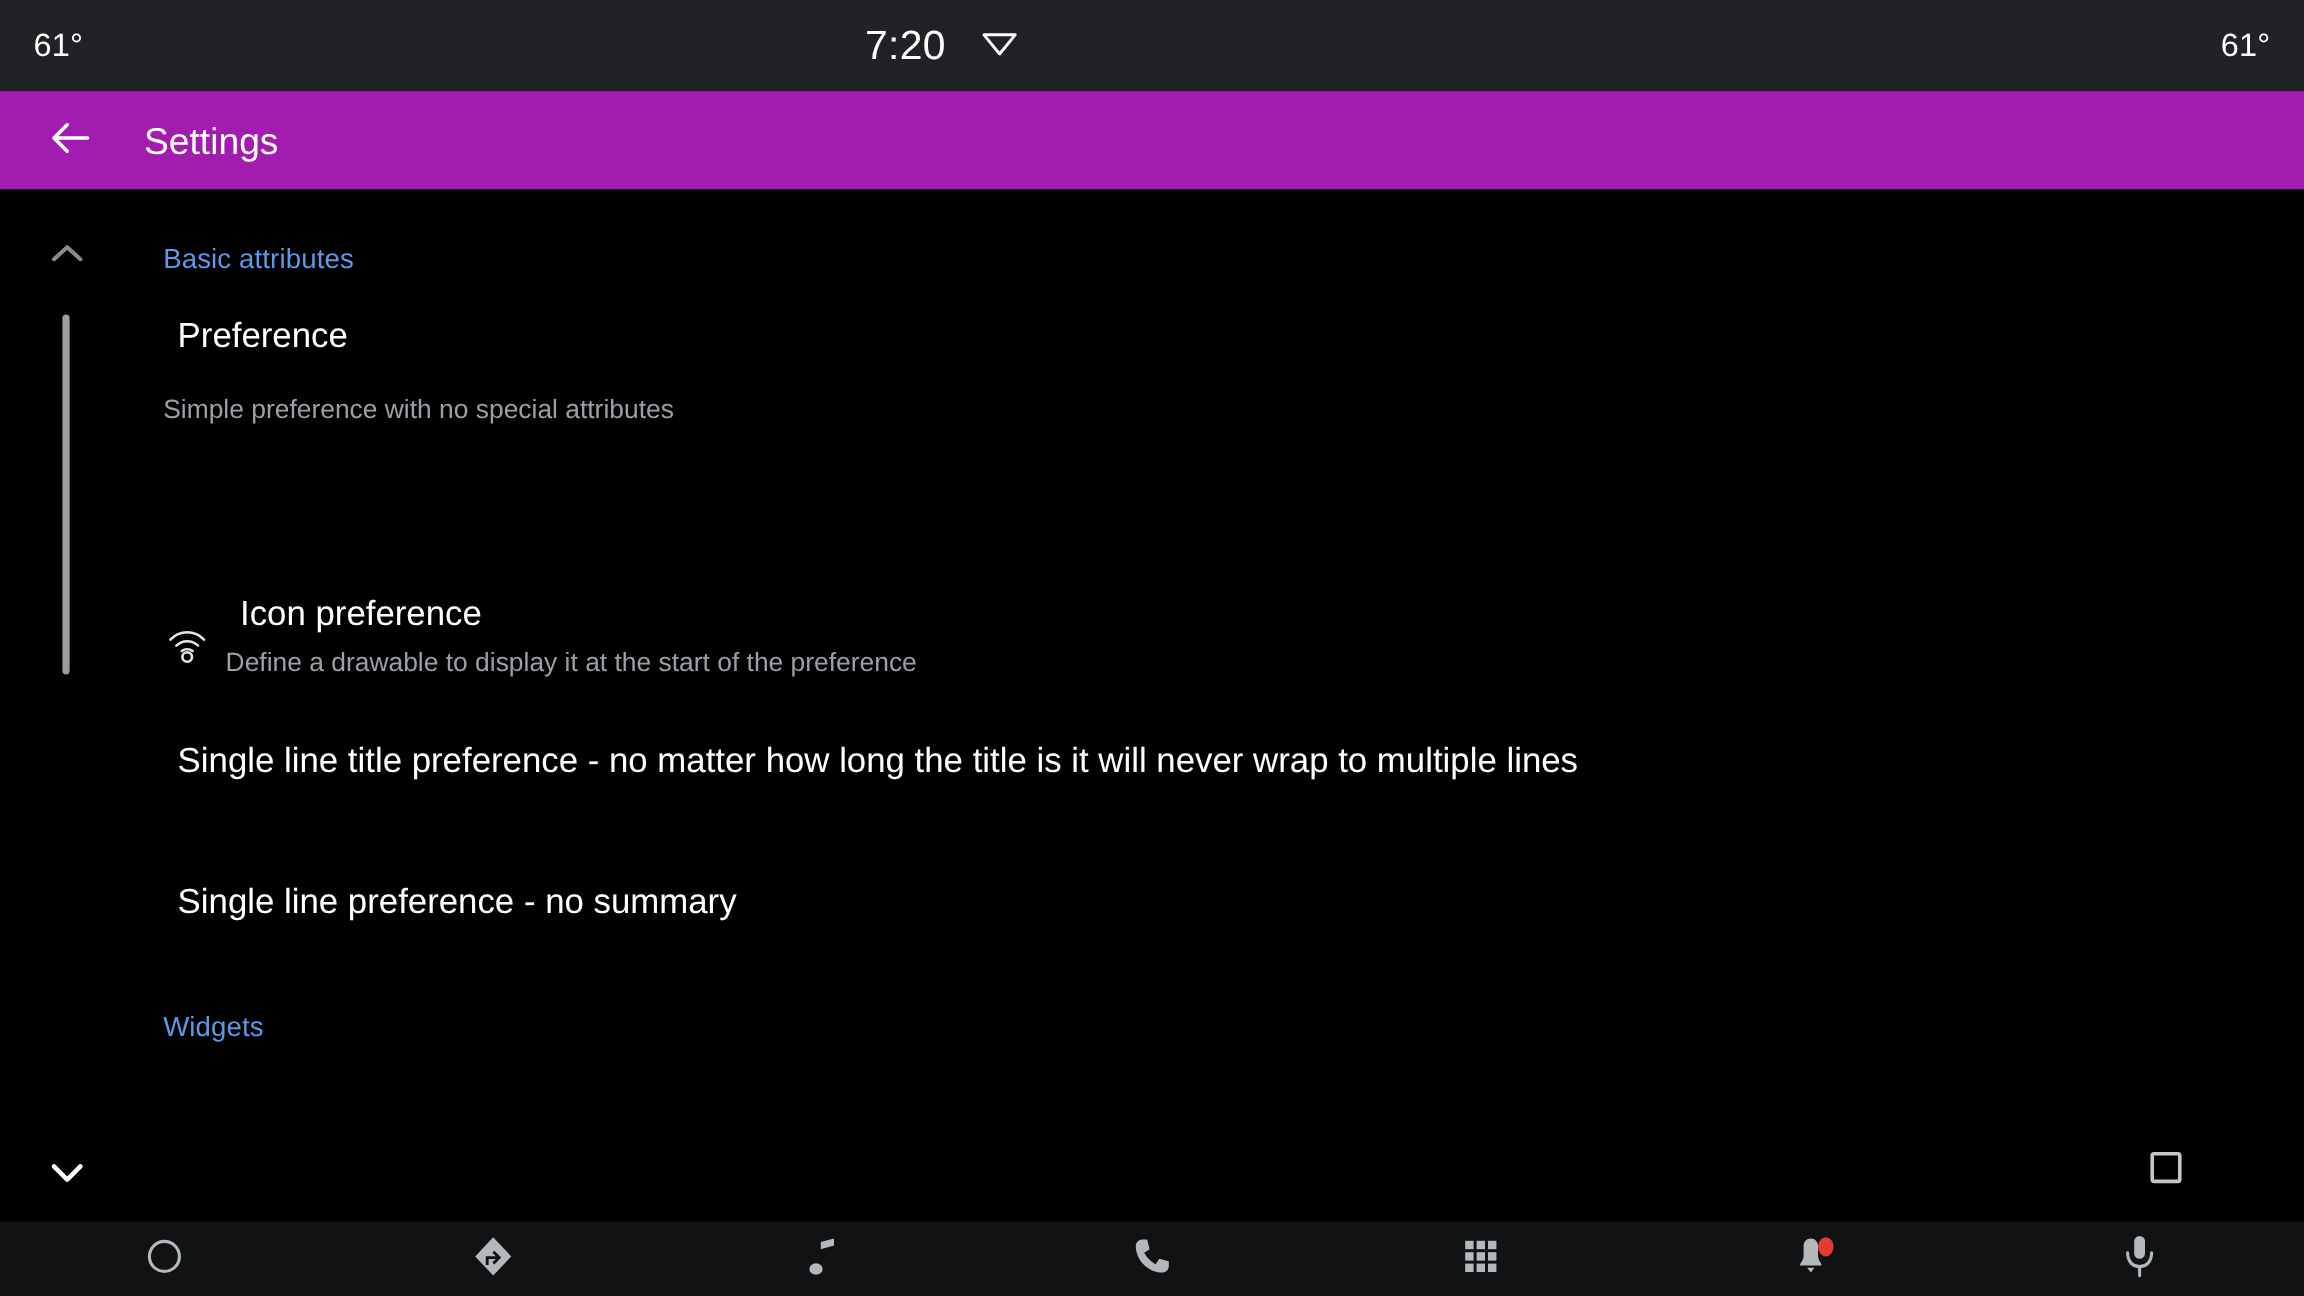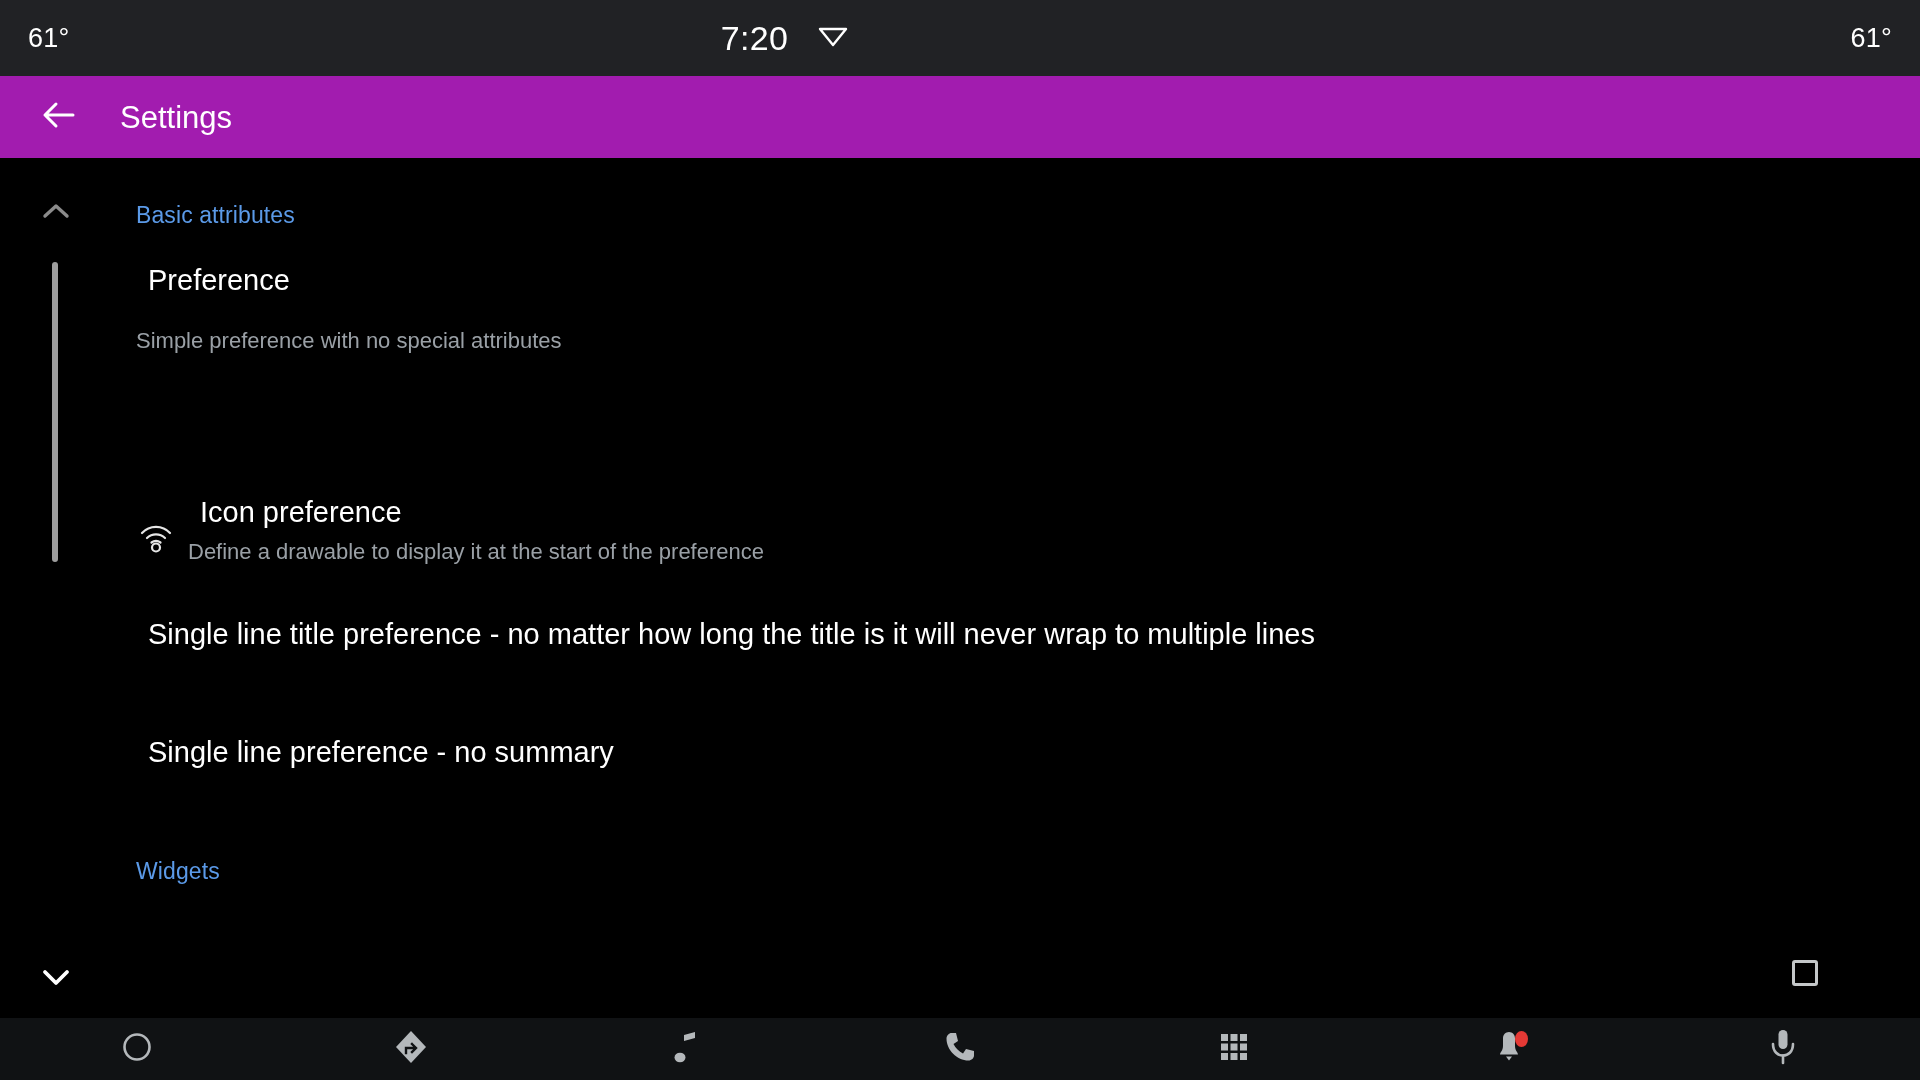--- a/index.html
+++ b/index.html
@@ -269,21 +269,21 @@
     </div>
 
     <div class="pref" style="top:450px; height:96px;">
       <div class="pref-title" style="left:136px; top:10px; max-width:1700px; overflow:hidden; text-overflow:ellipsis;">Single line title preference - no matter how long the title is it will never wrap to multiple lines</div>
     </div>
 
     <div class="pref" style="top:560px; height:76px;">
       <div class="pref-title" style="left:136px; top:18px;">Single line preference - no summary</div>
     </div>
 
-    <div class="section-header" style="top:702px;text-align:right;">Widgets</div>
+    <div class="section-header" style="top:686px;text-align:right;">Widgets</div>
 
     <div id="checkbox-widget"></div>
 
   </div>
 
   <div id="nav-bar">
 
     <div class="nav-item">
       <span>
         <svg width="34" height="34" viewBox="0 0 34 34">

